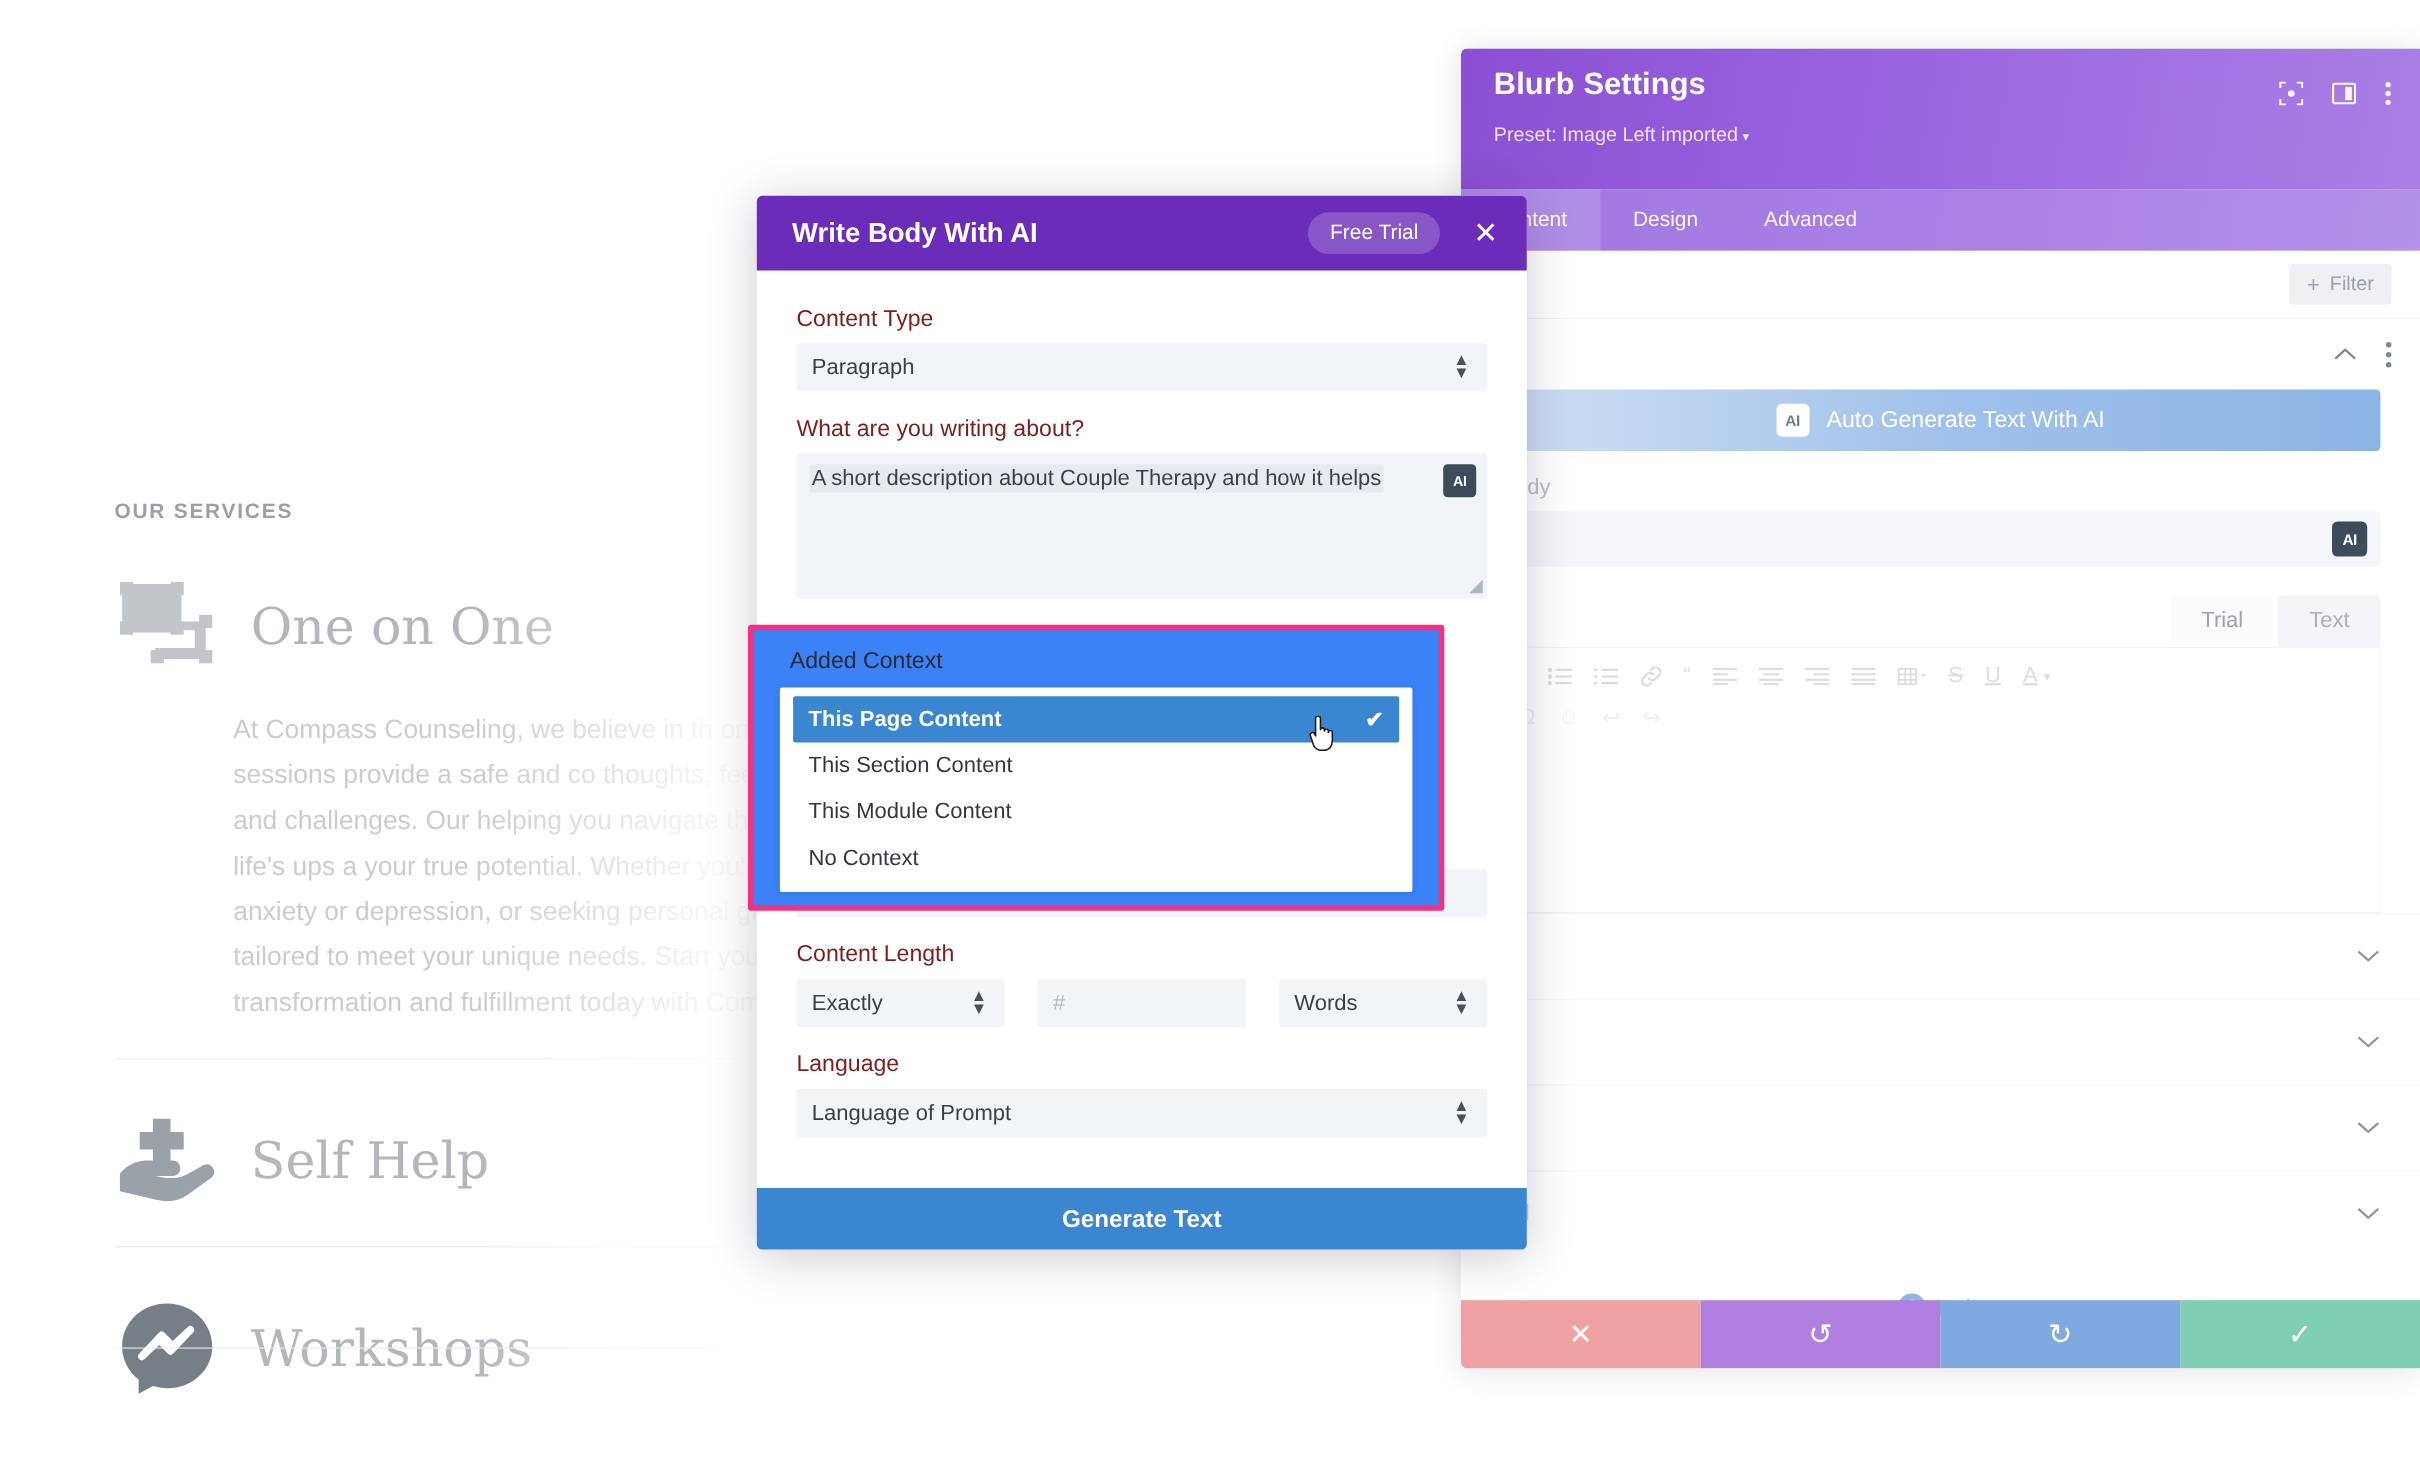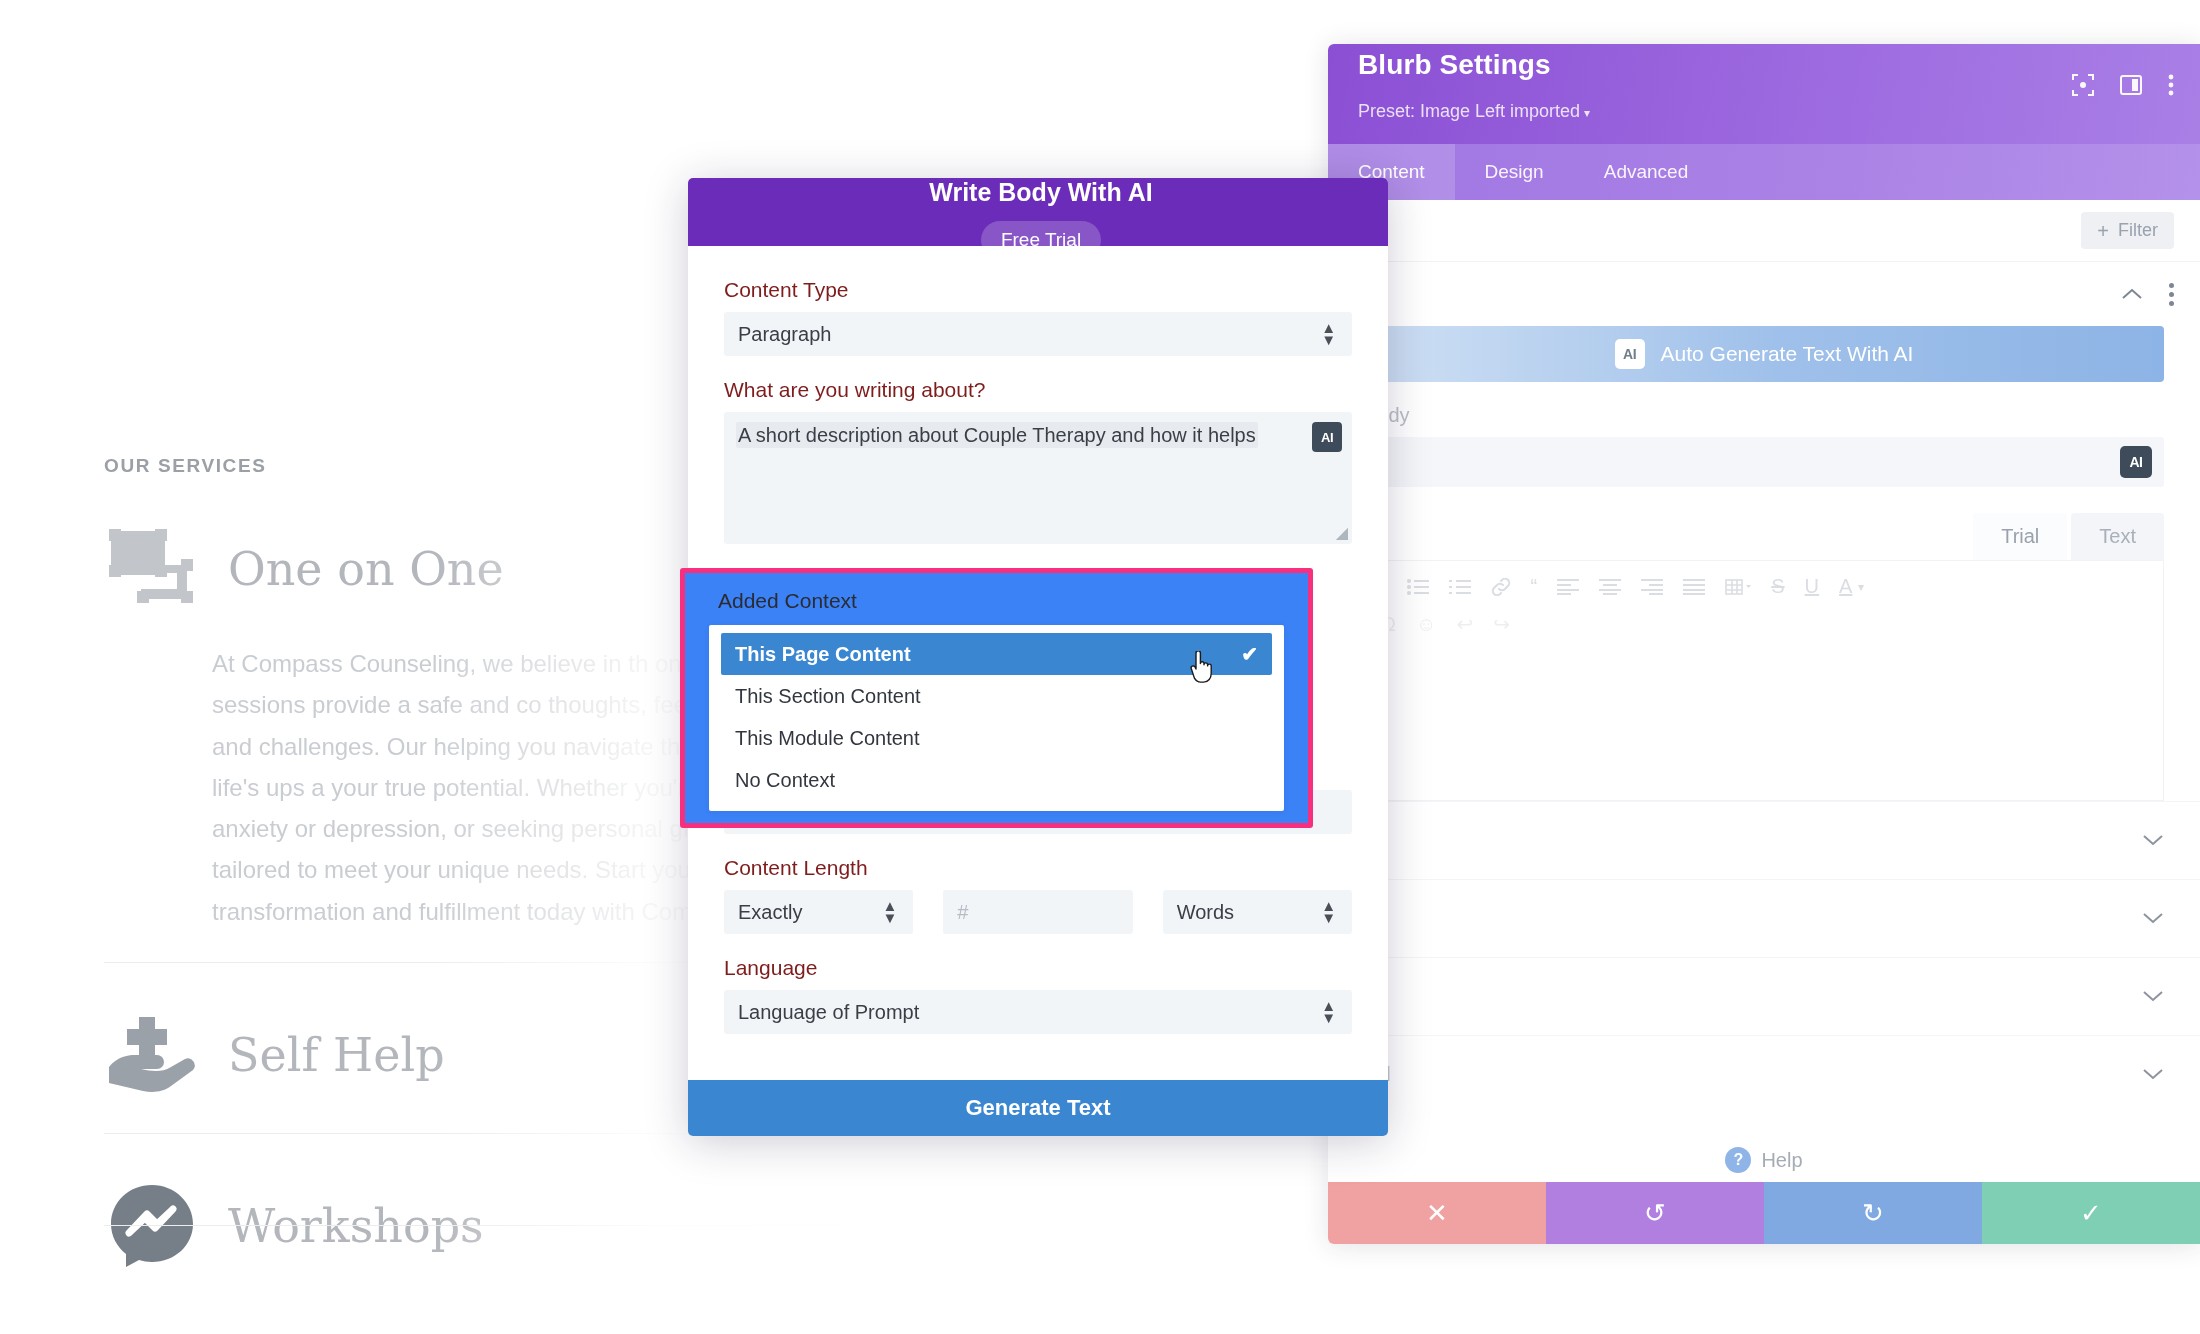--- a/index.html
+++ b/index.html
@@ -50,21 +50,21 @@
   
   .settings-panel {
     position:absolute; right: 0px; top: 44px; width: 872px; height: 1200px;
     background: #ffffff;
     border-radius: 6px 0 0 6px;
     box-shadow: 0 2px 26px rgba(40,40,70,0.13);
     overflow: hidden;
   }
   .sp-header {
     background: linear-gradient(100deg, #8b4fd4 0%, #9d6ae0 55%, #a97fe6 100%);
-    padding: 5px 30px 0 30px; height: 100px; position: relative;
+    padding: 16px 30px 0 30px; height: 128px; position: relative;
   }
   .sp-title { color:#fff; font-size: 28px; font-weight: 700; letter-spacing:.1px; }
   .sp-preset { color: rgba(255,255,255,0.82); font-size: 18px; margin-top: 20px; }
   .sp-preset .caret { font-size: 12px; margin-left: 4px; }
   .sp-header-icons { position:absolute; right: 26px; top: 30px; display:flex; gap: 26px; align-items:center; }
   .sp-header-icons .hicon { color:#fff; opacity:.95; cursor:pointer; display:flex; }
   .sp-tabs {
     background: linear-gradient(100deg, #a075e2 0%, #ab83e6 60%, #b491ea 100%);
     display:flex; height: 56px; align-items: stretch;
   }
@@ -147,21 +147,21 @@
 
   
   .ai-modal {
     position:absolute; left: 688px; top: 178px; width: 700px;
     background:#ffffff; border-radius: 5px;
     box-shadow: 0 6px 44px rgba(30,20,60,0.22);
     overflow: visible; z-index: 40;
   }
   .aim-header {
     background:#6b2cba; height: 68px; border-radius: 5px 5px 0 0;
-    display:flex; align-items:center; padding: 0 26px 0 32px; gap: 14px; flex-direction: column;
+    display:flex; align-items:center; padding: 0 26px 0 32px; gap: 14px;
   }
   .aim-title { color:#fff; font-size: 25px; font-weight: 700; flex:1; }
   .free-trial {
     background: rgba(255,255,255,0.20); color:#fff; font-size: 19px;
     padding: 8px 20px; border-radius: 999px; cursor:pointer; white-space:nowrap;
   }
   .aim-close { color:#fff; font-size: 27px; line-height:1; margin-left: 16px; cursor:pointer; font-weight:400;}
   .aim-body { padding: 26px 36px 10px 36px; }
   .lbl { font-size: 21px; color:#7f1d1d; margin-bottom: 10px; margin-top: 22px; }
   .lbl.first { margin-top: 6px; }

